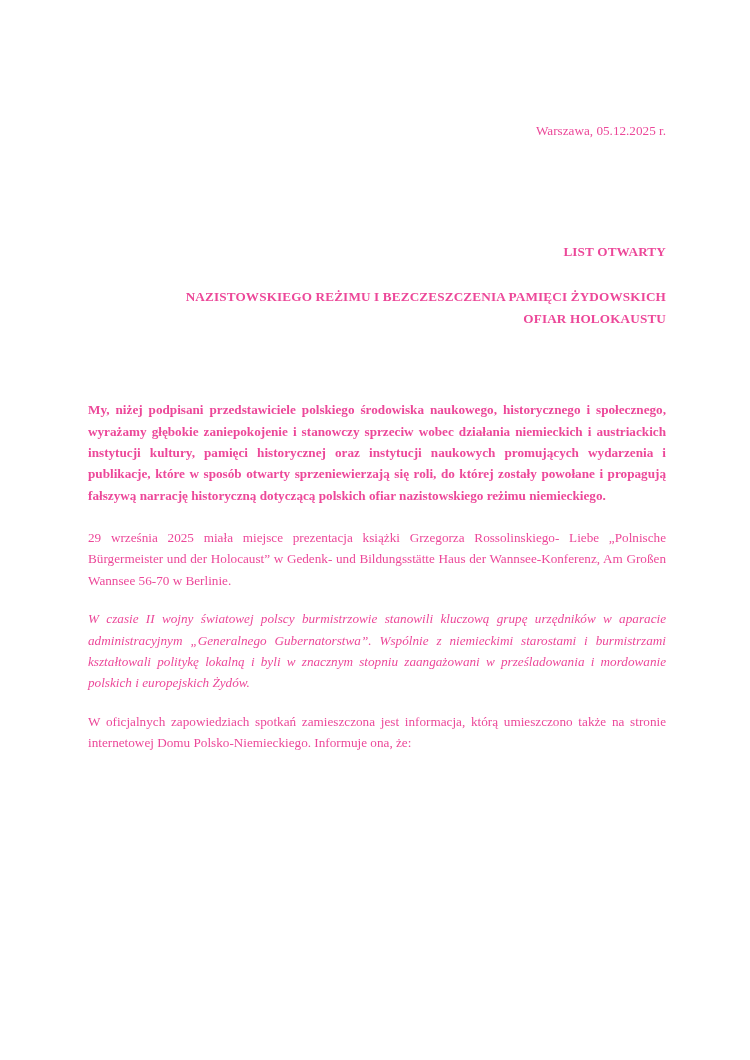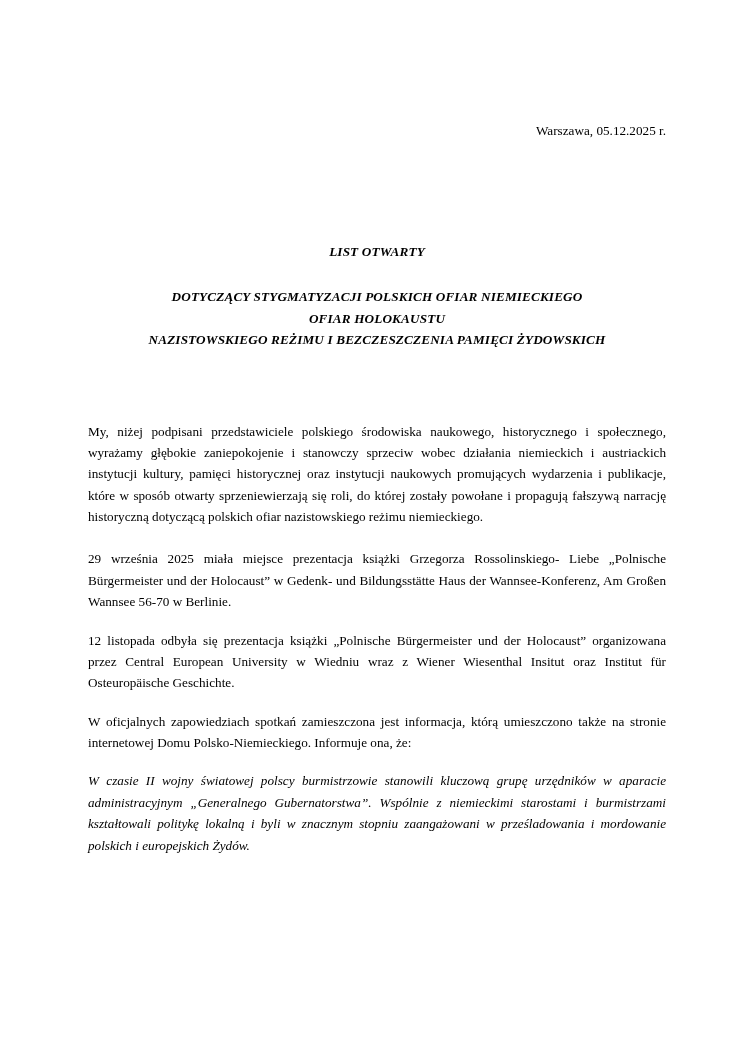--- a/index.html
+++ b/index.html
@@ -8,87 +8,84 @@
     background: #8a8a8a;
   }
   .page {
     position: relative;
     width: 750px;
     height: 1060px;
     background: #ffffff;
     margin: 0 auto;
     box-sizing: border-box;
     font-family: "Liberation Serif", "DejaVu Serif", serif;
-    color: #000000;
+    color: #ec4899;
     overflow: hidden;
   }
   .content {
     position: absolute;
     left: 88px;
     top: 0;
     width: 578px;
   }
   .datestamp {
     margin-top: 122px;
     text-align: right;
     font-size: 13.2px;
     line-height: 1.4;
   }
   .title-block {
     margin-top: 104px;
-    text-align: center;
+    text-align: right;
     font-weight: bold;
     font-size: 13.2px;
     letter-spacing: 0.15px;
-    font-style: italic;
   }
   .title-main {
     margin-bottom: 26px;
   }
   .title-sub {
     line-height: 1.62;
   }
   .body-block {
     margin-top: 70px;
   }
   p.para {
     margin: 0 0 17px 0;
     font-size: 13.2px;
     line-height: 1.62;
     text-align: justify;
   }
   p.lead {
-    font-weight: normal;
+    font-weight: bold;
     text-align: justify;
     margin-bottom: 21px;
   }
   p.quote {
     font-style: italic;
     text-align: justify;
   }
 </style>
 </head>
 <body>
 
 <div class="page">
   <div class="content">
 
     <div class="datestamp">Warszawa, 05.12.2025 r.</div>
 
     <div class="title-block">
       <div class="title-main">LIST OTWARTY</div>
       <div class="title-sub">
-        <div>DOTYCZĄCY STYGMATYZACJI POLSKICH OFIAR NIEMIECKIEGO</div>
+        <div>NAZISTOWSKIEGO REŻIMU I BEZCZESZCZENIA PAMIĘCI ŻYDOWSKICH</div>
         <div>OFIAR HOLOKAUSTU</div>
-        <div>NAZISTOWSKIEGO REŻIMU I BEZCZESZCZENIA PAMIĘCI ŻYDOWSKICH</div>
       </div>
     </div>
 
     <div class="body-block">
       <p class="para lead">My, niżej podpisani przedstawiciele polskiego środowiska naukowego, historycznego i społecznego, wyrażamy głębokie zaniepokojenie i stanowczy sprzeciw wobec działania niemieckich i austriackich instytucji kultury, pamięci historycznej oraz instytucji naukowych promujących wydarzenia i publikacje, które  w sposób otwarty sprzeniewierzają się roli, do której zostały powołane i propagują fałszywą narrację historyczną dotyczącą polskich ofiar nazistowskiego reżimu niemieckiego.</p>
       <p class="para">29 września 2025 miała miejsce prezentacja książki Grzegorza Rossolinskiego- Liebe „Polnische Bürgermeister und der Holocaust” w Gedenk- und Bildungsstätte Haus der Wannsee-Konferenz, Am Großen Wannsee 56-70 w Berlinie.</p>
-      <p class="para">12 listopada odbyła się prezentacja książki „Polnische Bürgermeister und der Holocaust” organizowana przez Central European University w Wiedniu wraz z Wiener Wiesenthal Insitut oraz Institut für Osteuropäische Geschichte.</p>
+      <p class="para quote">W czasie II wojny światowej polscy burmistrzowie stanowili kluczową grupę urzędników w aparacie administracyjnym „Generalnego Gubernatorstwa”. Wspólnie z niemieckimi starostami i burmistrzami kształtowali politykę lokalną i byli w znacznym stopniu zaangażowani w prześladowania i mordowanie polskich i europejskich Żydów.</p>
       <p class="para">W oficjalnych zapowiedziach spotkań zamieszczona jest informacja, którą umieszczono także na stronie internetowej Domu Polsko-Niemieckiego. Informuje ona, że:</p>
-      <p class="para quote">W czasie II wojny światowej polscy burmistrzowie stanowili kluczową grupę urzędników w aparacie administracyjnym „Generalnego Gubernatorstwa”. Wspólnie z niemieckimi starostami i burmistrzami kształtowali politykę lokalną i byli w znacznym stopniu zaangażowani w prześladowania i mordowanie polskich i europejskich Żydów.</p>
     </div>
 
   </div>
 </div>
 
 </body></html>

